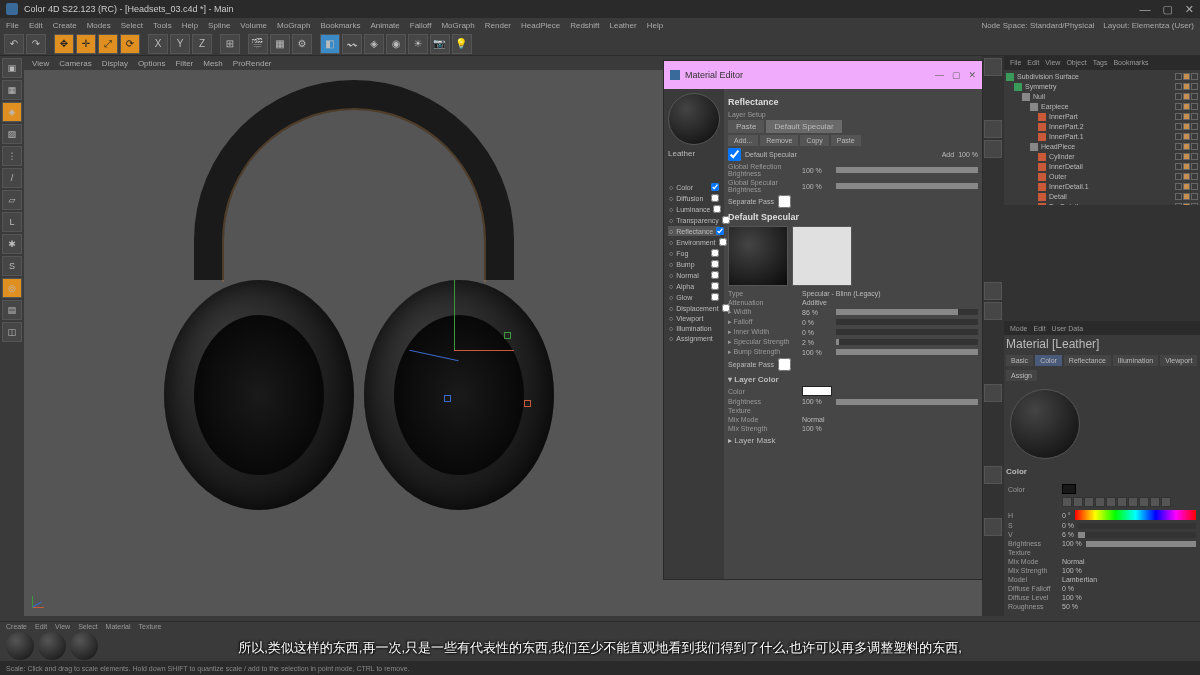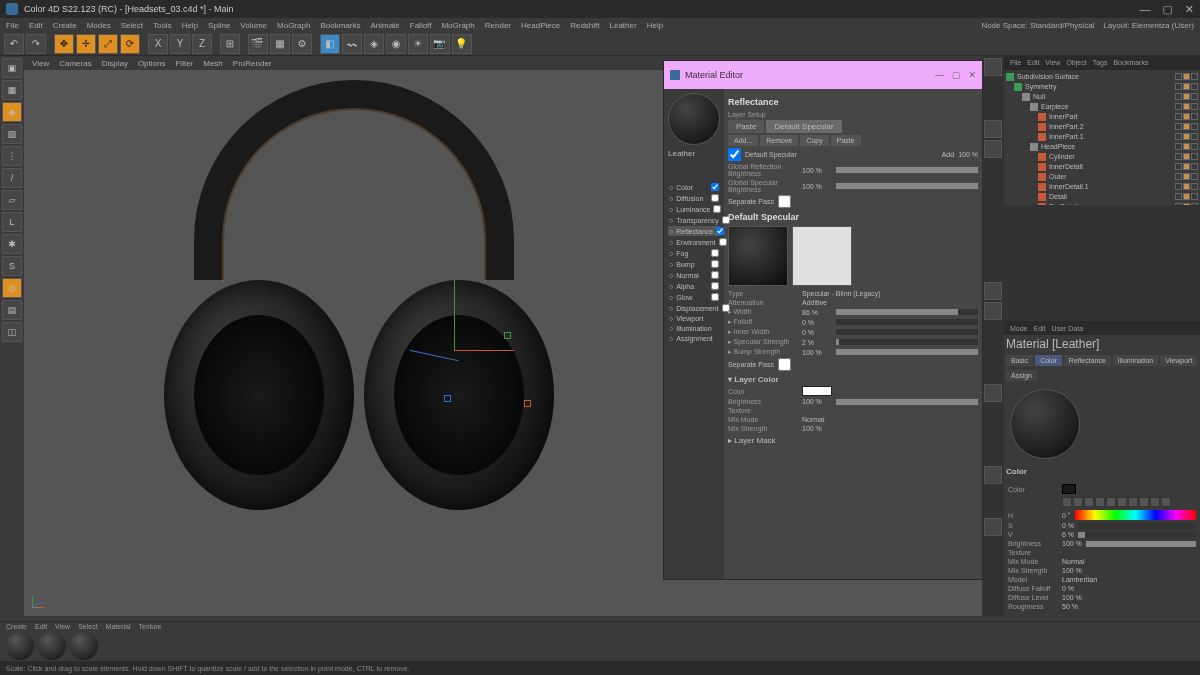--- a/index.html
+++ b/index.html
@@ -704,13 +704,14 @@
         <div class="mat-ball"></div>
         <div class="mat-ball"></div>
         <div class="mat-ball"></div>
       </div>
     </div>
   </div>
   <div class="status">Scale: Click and drag to scale elements. Hold down SHIFT to quantize scale / add to the selection in point mode, CTRL to remove.</div>
 </div>
 
 <div class="subtitle">
+  <div>所以,类似这样的东西,再一次,只是一些有代表性的东西,我们至少不能直观地看到我们得到了什么,也许可以再多调整塑料的东西,</div>
 </div>
 
 </body></html>

